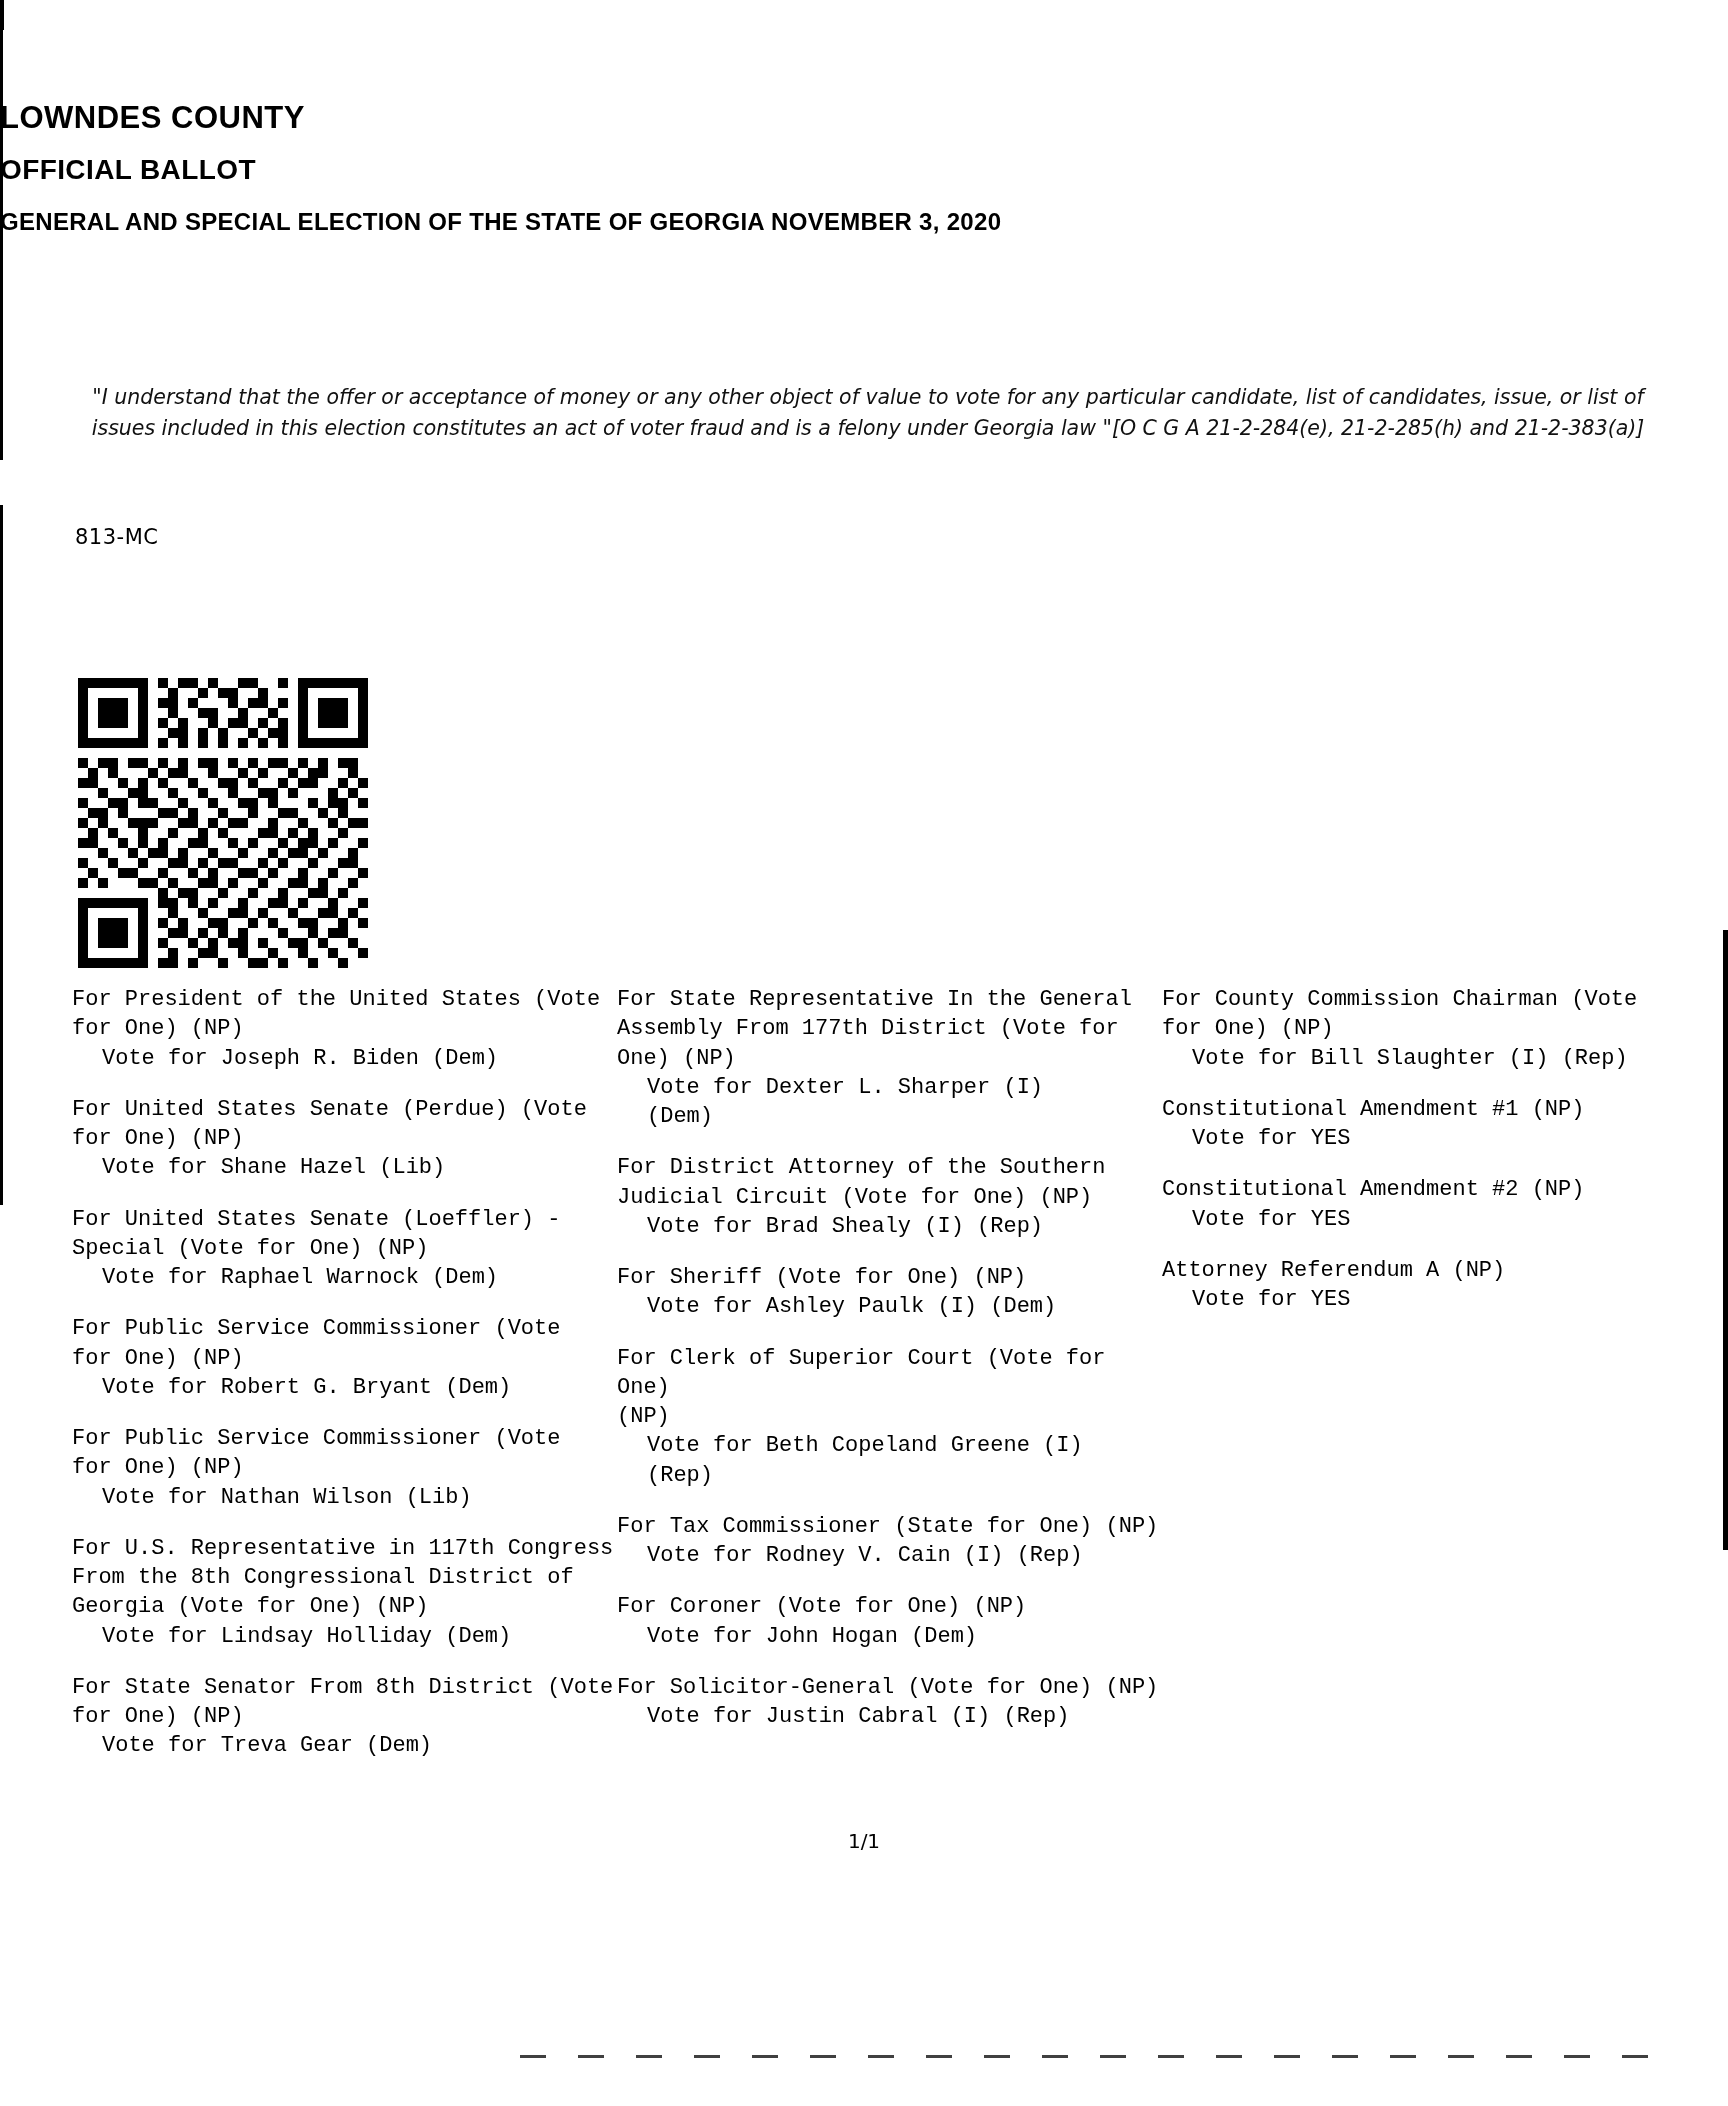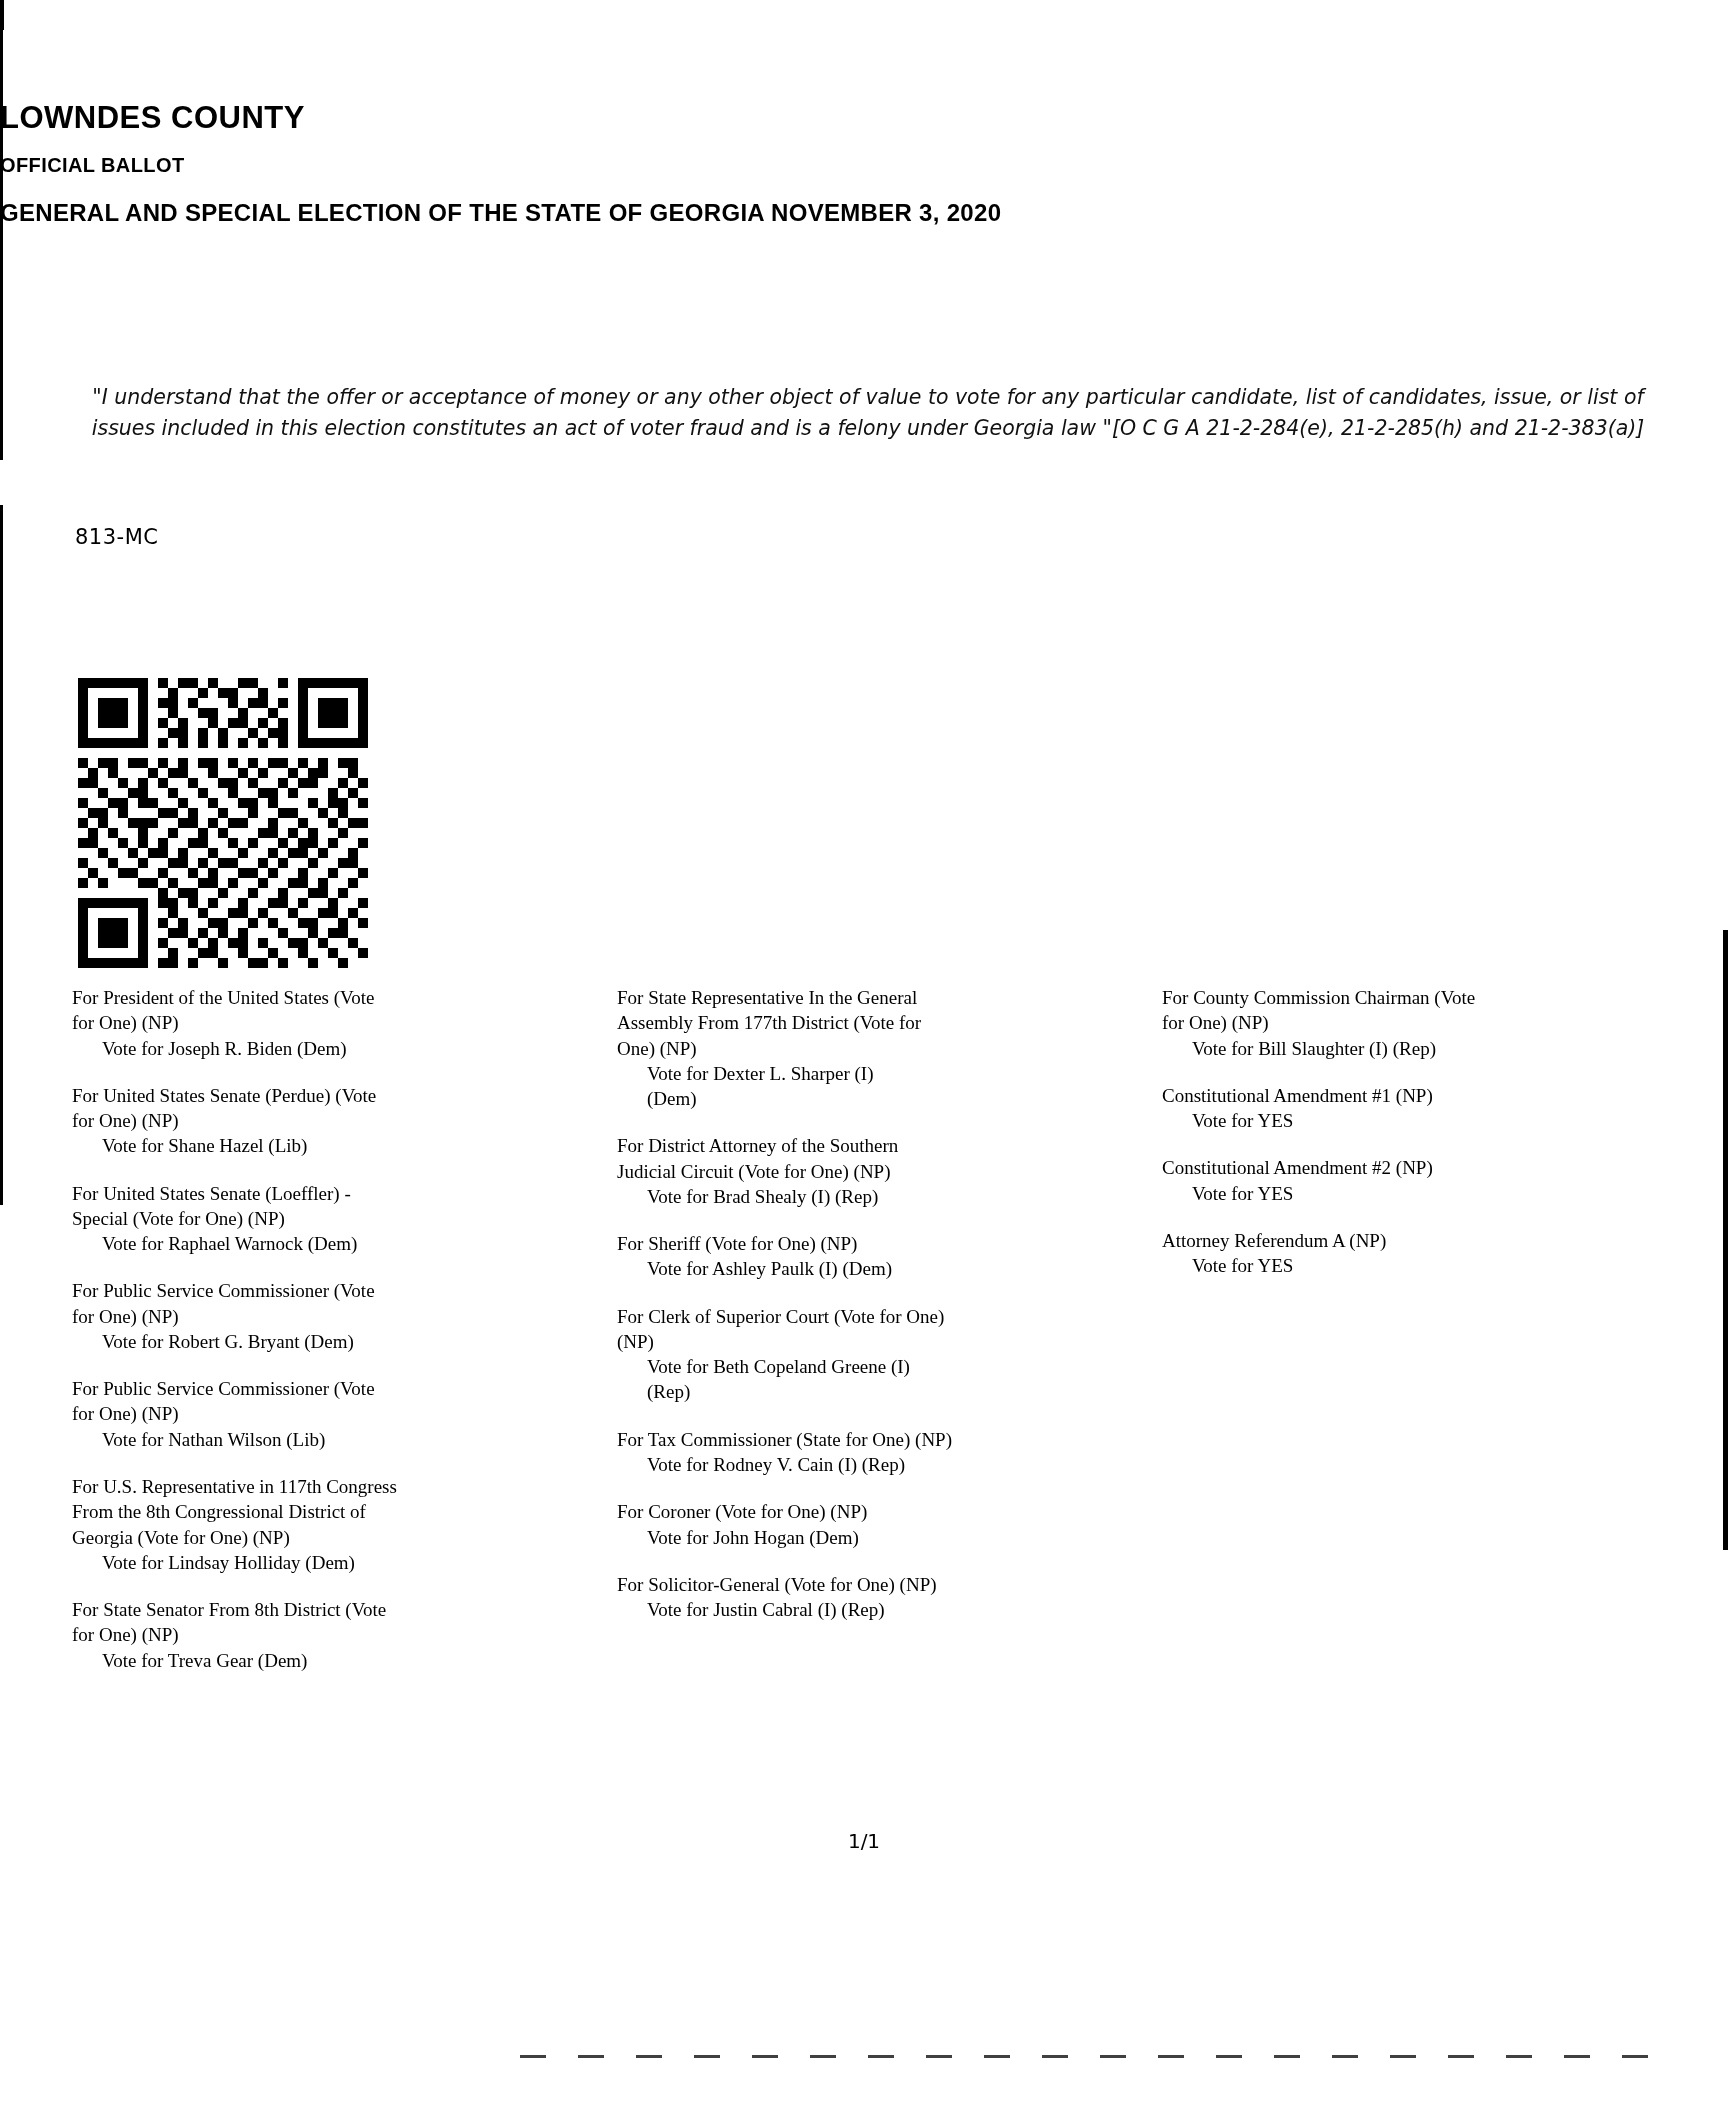--- a/index.html
+++ b/index.html
@@ -37,21 +37,21 @@
   .title-county {
     font-family: "Liberation Sans", sans-serif;
     font-weight: bold;
     font-size: 31px;
     letter-spacing: 0.5px;
     margin-bottom: 18px;
   }
   .title-official {
     font-family: "Liberation Sans", sans-serif;
     font-weight: bold;
-    font-size: 20px;
+    font-size: 28px;
     letter-spacing: 0.4px;
     margin-bottom: 20px;
   }
   .title-election {
     font-family: "Liberation Sans", sans-serif;
     font-weight: bold;
     font-size: 24px;
     line-height: 1.32;
     letter-spacing: 0.3px;
   }
@@ -89,22 +89,22 @@
 
   .columns {
     position: absolute;
     top: 985px;
     left: 72px;
     width: 1600px;
     display: flex;
     gap: 0px;
   }
   .col {
-    font-family: Liberation Serif, serif;
-    font-size: 19px;
+    font-family: Liberation Mono, monospace;
+    font-size: 22px;
     line-height: 1.33;
   }
   .col-1 { width: 545px; }
   .col-2 { width: 545px; }
   .col-3 { width: 510px; }
 
   .contest { margin-bottom: 22px; }
   .contest-title {
     white-space: pre-line;
   }

